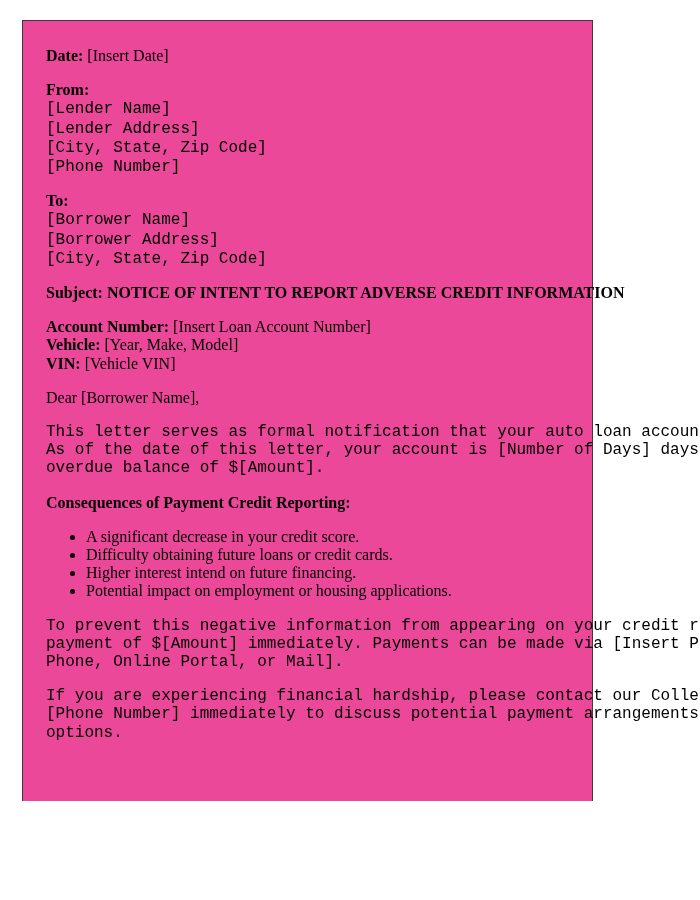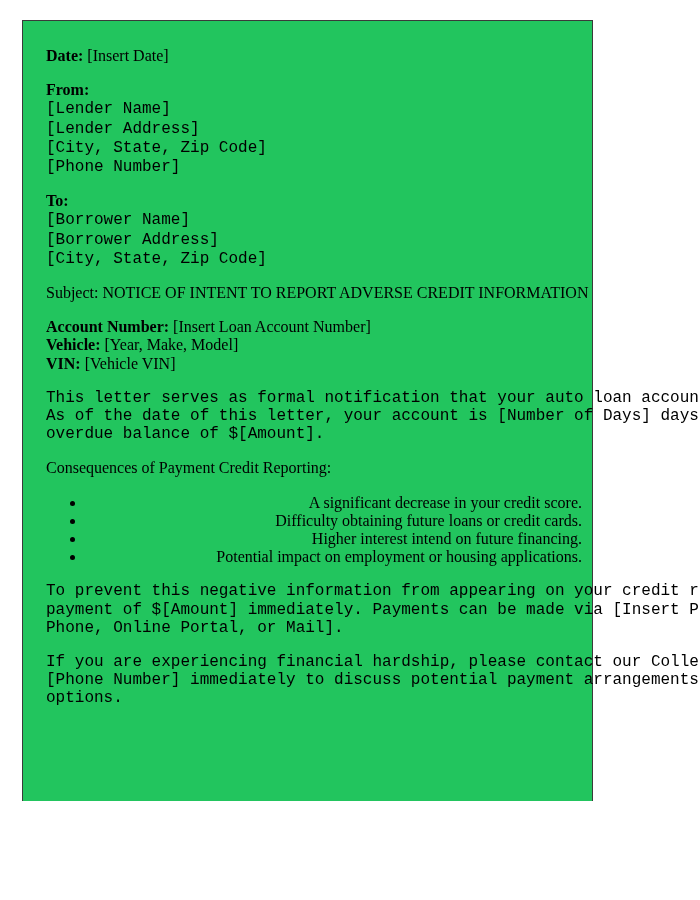--- a/index.html
+++ b/index.html
@@ -19,44 +19,43 @@
     left: 22px;
     top: 20px;
     width: 571px;
     height: 781px;
     box-sizing: border-box;
     border: 1.5px solid #3a3a3a;
     border-bottom: none;
     padding: 10px 10px 0 23px;
     font-size: 16px;
     line-height: 18.2px;
-    background: #22c55e;
+    background: #ec4899;
   }
   .letter-box p {
     margin: 16px 0;
   }
   .pre {
     white-space: pre; 
     font-family: Liberation Mono, monospace;
   }
   .bold {
-    font-weight: normal;
+    font-weight: bold;
   }
   .subject {
     white-space: nowrap;
   }
   ul.consequences {
     margin: 16px 0;
     padding-left: 40px;
     list-style-type: disc;
   }
   ul.consequences li {
     margin: 0;
     padding: 0;
-    text-align: right;
   }
 </style>
 </head>
 <body>
 
 <div class="letter-box">
 
   <p><strong>Date:</strong> <span>[Insert Date]</span></p>
 
   <p><strong>From:</strong><br><span class="pre">[Lender Name]
@@ -65,20 +64,21 @@
 [Phone Number]</span></p>
 
   <p><strong>To:</strong><br><span class="pre">[Borrower Name]
 [Borrower Address]
 [City, State, Zip Code]</span></p>
 
   <p class="bold subject"><span>Subject:</span> <span>NOTICE OF INTENT TO REPORT ADVERSE CREDIT INFORMATION</span></p>
 
   <p><strong>Account Number:</strong> <span>[Insert Loan Account Number]</span><br><strong>Vehicle:</strong> <span>[Year, Make, Model]</span><br><strong>VIN:</strong> <span>[Vehicle VIN]</span></p>
 
+  <p>Dear [Borrower Name],</p>
 
   <p class="pre">This letter serves as formal notification that your auto loan account is currently in default.
 As of the date of this letter, your account is [Number of Days] days past due, with a total
 overdue balance of $[Amount].</p>
 
 
   <p class="bold">Consequences of Payment Credit Reporting:</p>
 
   <ul class="consequences">
     <li>A significant decrease in your credit score.</li>

